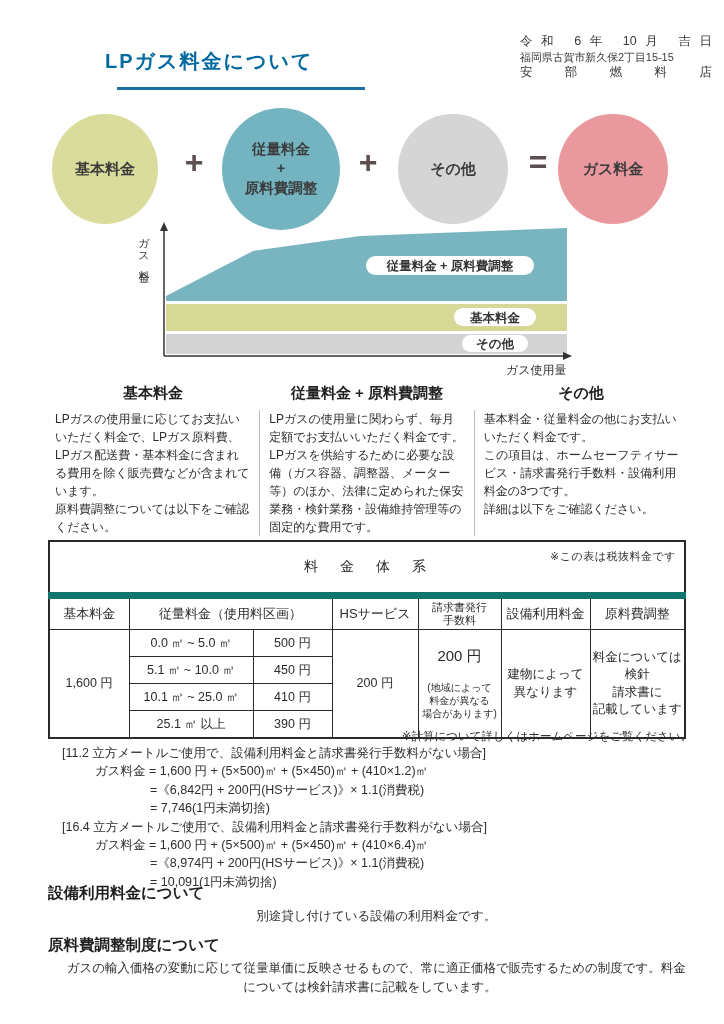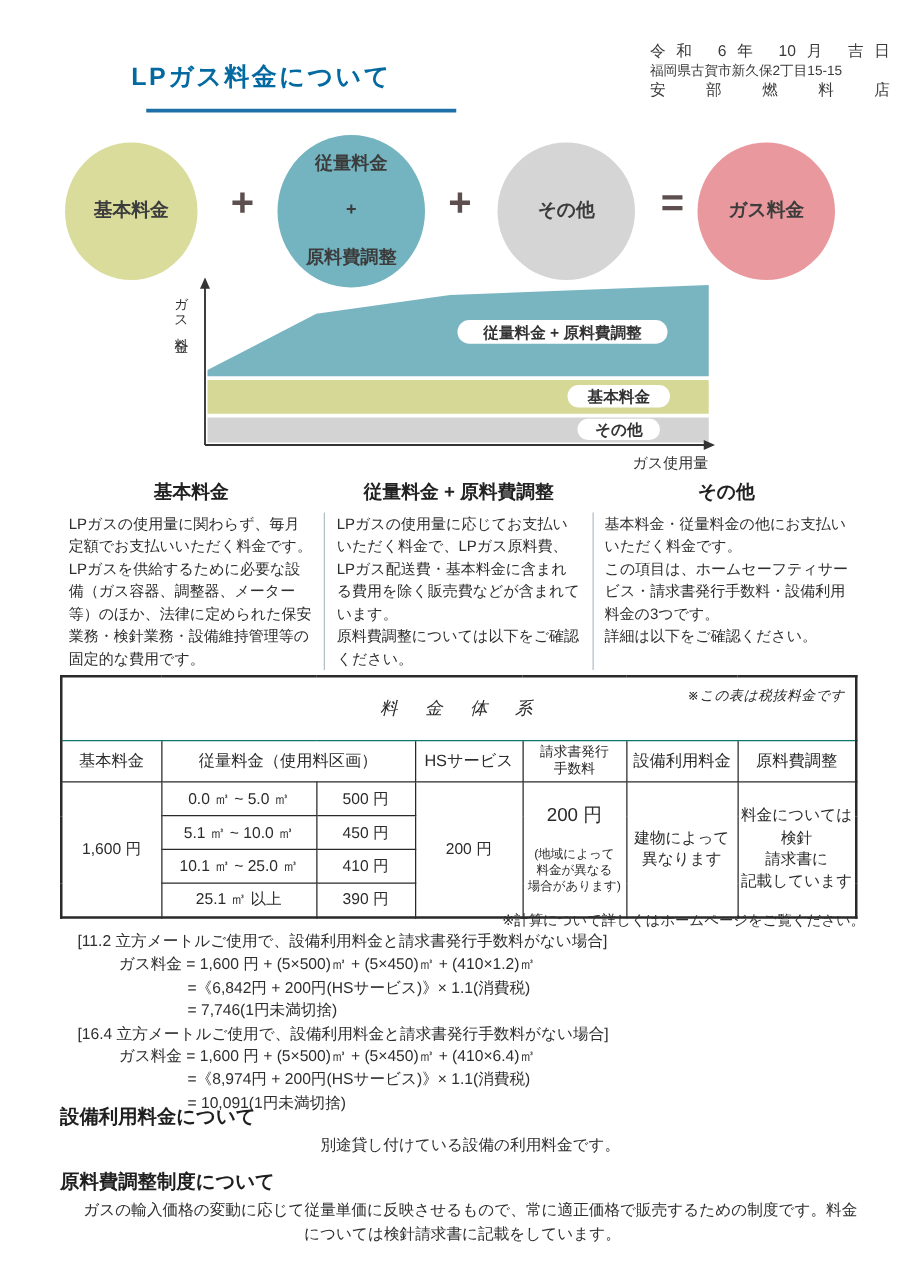--- a/index.html
+++ b/index.html
@@ -37,21 +37,21 @@
   .cols { position:absolute; left:46px; top:384px; width:642px; }
   .col-titles { display:flex; }
   .col-titles div { flex:1; text-align:center; font-size:15px; font-weight:bold; color:#222; }
   .col-bodies { display:flex; margin-top:7px; }
   .col-bodies .cbody { flex:1; padding:0 9px; font-size:12px; line-height:1.5; white-space:pre-line; color:#2e2e2e; }
   .col-bodies .cbody + .cbody { border-left:1px solid #b3bfc7; }
 
   
   table.fee { position:absolute; left:48px; top:540px; width:636px; border-collapse:collapse; border:2px solid #2a2a2a; table-layout:fixed; }
   table.fee td { border:1px solid #2a2a2a; text-align:center; vertical-align:middle; font-size:12.5px; color:#2b2b2b; white-space:pre-line; padding:2px 1px; }
-  tr.t-title-row td { height:27px; position:relative; border-bottom:1px solid #0f766e;font-style:italic; }
+  tr.t-title-row td { height:27px; position:relative; border-bottom:7px solid #0f766e; }
   .t-title { font-size:14px; letter-spacing:4px; }
   .t-note { position:absolute; right:8px; top:7px; font-size:11px; letter-spacing:0.5px; }
   tr.t-head td { height:33px; font-size:13px; }
   tr.t-head td.small { font-size:11px; line-height:1.2; }
   td.big { font-size:15px; }
   tr.tier-row td { height:27px; }
   .invoice-big { font-size:15px; margin-bottom:1px; }
   .note-sm { font-size:10px; line-height:1.3; white-space:pre-line; }
   td.sm2 { font-size:11.5px; line-height:1.4; }
   td.sm3 { font-size:10.5px; line-height:1.4; }
@@ -79,21 +79,21 @@
     <div class="spread">令和 6年 10月 吉日</div>
     <div class="addr">福岡県古賀市新久保2丁目15-15</div>
     <div class="spread">安 部 燃 料 店</div>
   </div>
 
   <div class="formula">
     <div class="circle c1" style="background: rgb(217, 220, 155);">
       <span>基本料金</span>
     </div>
     <span class="op op1">+</span>
-    <div class="circle c2" style="background: rgb(115, 180, 192); gap: 18px;">
+    <div class="circle c2" style="background: rgb(115, 180, 192);">
       <span>従量料金</span>
       <span>+</span>
       <span>原料費調整</span>
     </div>
     <span class="op op2">+</span>
     <div class="circle c3" style="background: rgb(213, 213, 213);">
       <span>その他</span>
     </div>
     <span class="op op3">=</span>
     <div class="circle c4" style="background: rgb(233, 153, 157);">
@@ -125,24 +125,24 @@
     </svg>
   </div>
 
   <div class="cols">
     <div class="col-titles">
       <div>基本料金</div>
       <div>従量料金 + 原料費調整</div>
       <div>その他</div>
     </div>
     <div class="col-bodies">
+      <div class="cbody">LPガスの使用量に応じてお支払いいただく料金で、LPガス原料費、LPガス配送費・基本料金に含まれる費用を除く販売費などが含まれています。
+原料費調整については以下をご確認ください。</div>
       <div class="cbody">LPガスの使用量に関わらず、毎月定額でお支払いいただく料金です。
 LPガスを供給するために必要な設備（ガス容器、調整器、メーター等）のほか、法律に定められた保安業務・検針業務・設備維持管理等の固定的な費用です。</div>
-      <div class="cbody">LPガスの使用量に応じてお支払いいただく料金で、LPガス原料費、LPガス配送費・基本料金に含まれる費用を除く販売費などが含まれています。
-原料費調整については以下をご確認ください。</div>
       <div class="cbody">基本料金・従量料金の他にお支払いいただく料金です。
 この項目は、ホームセーフティサービス・請求書発行手数料・設備利用料金の3つです。
 詳細は以下をご確認ください。</div>
     </div>
   </div>
 
   <table class="fee">
     <colgroup>
       <col style="width:80px">
         <col style="width:124px">

